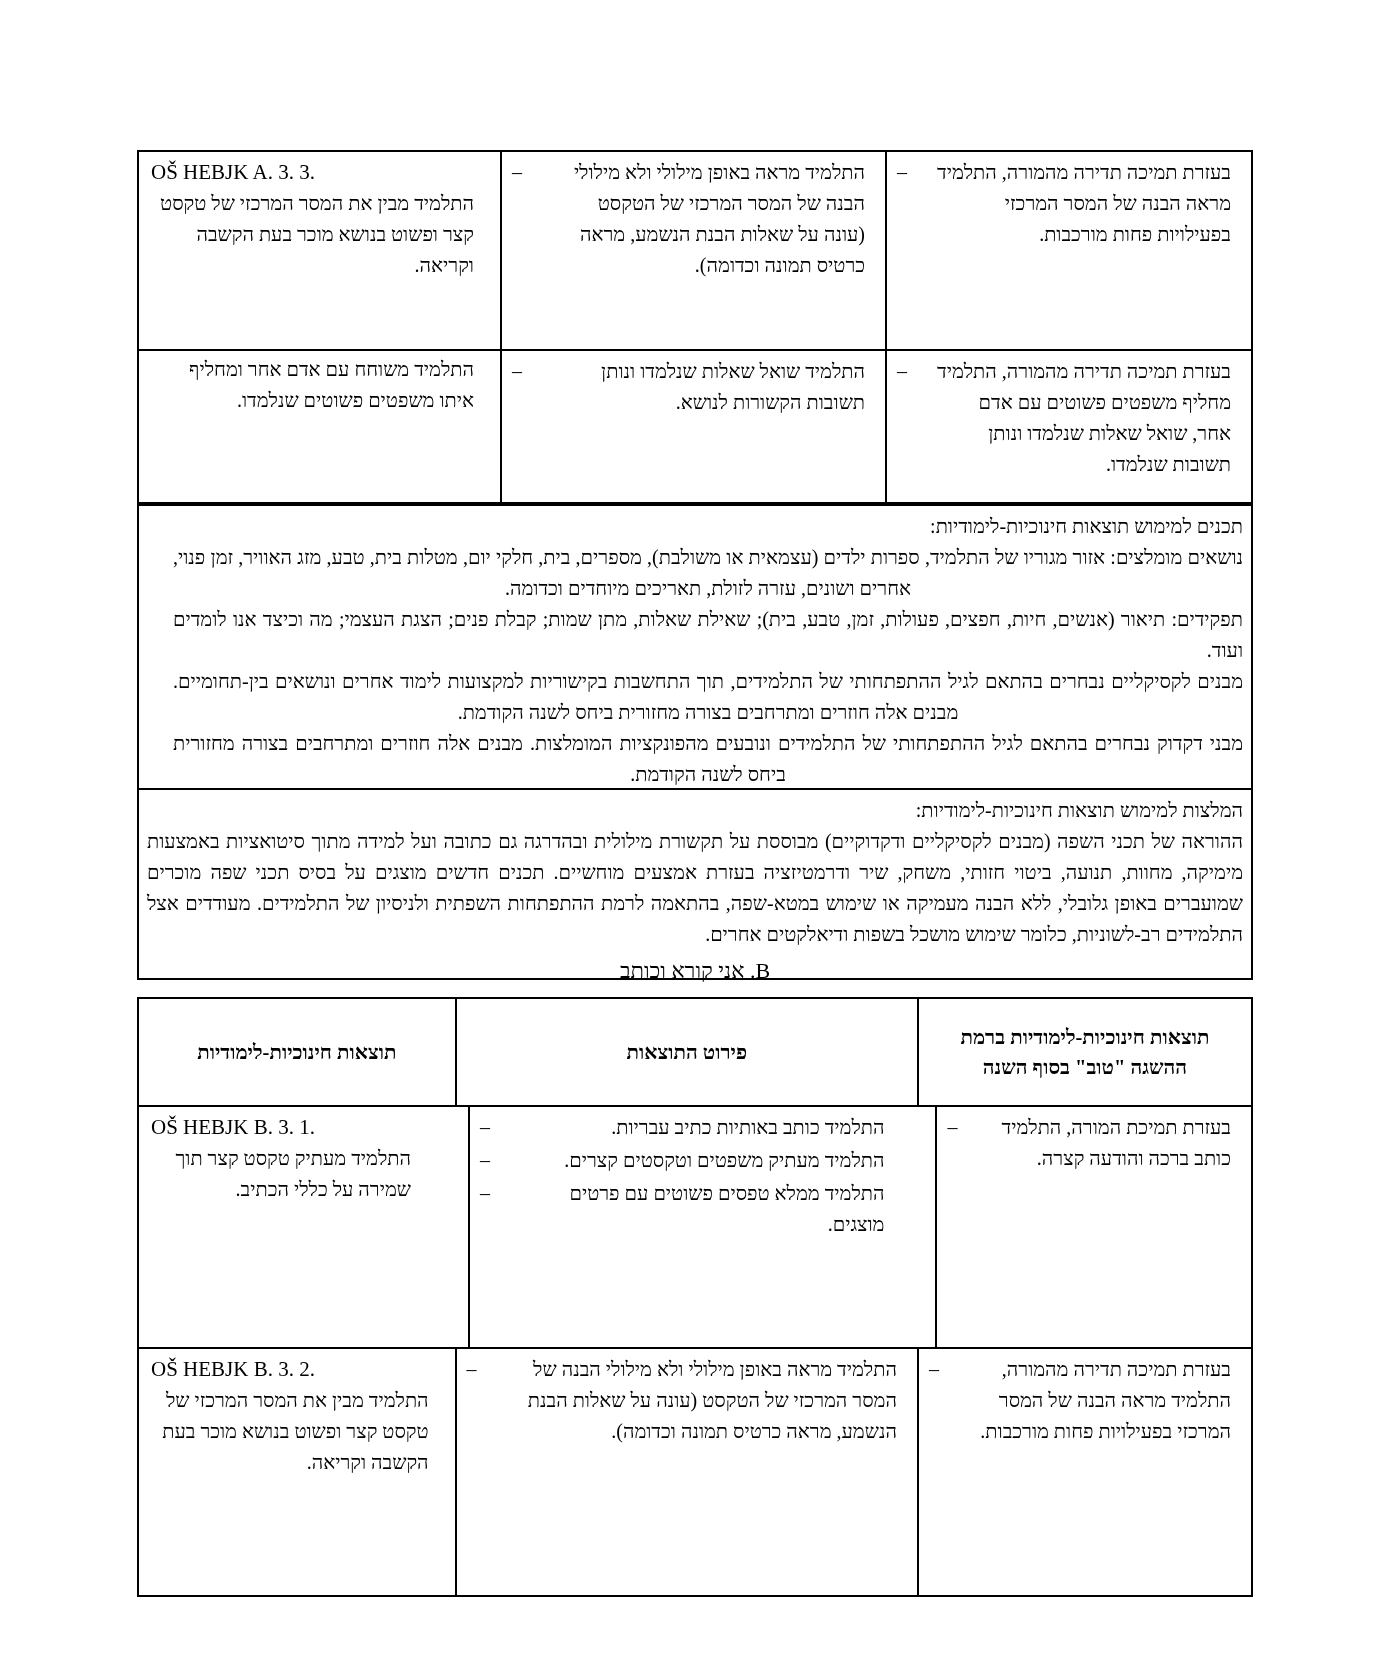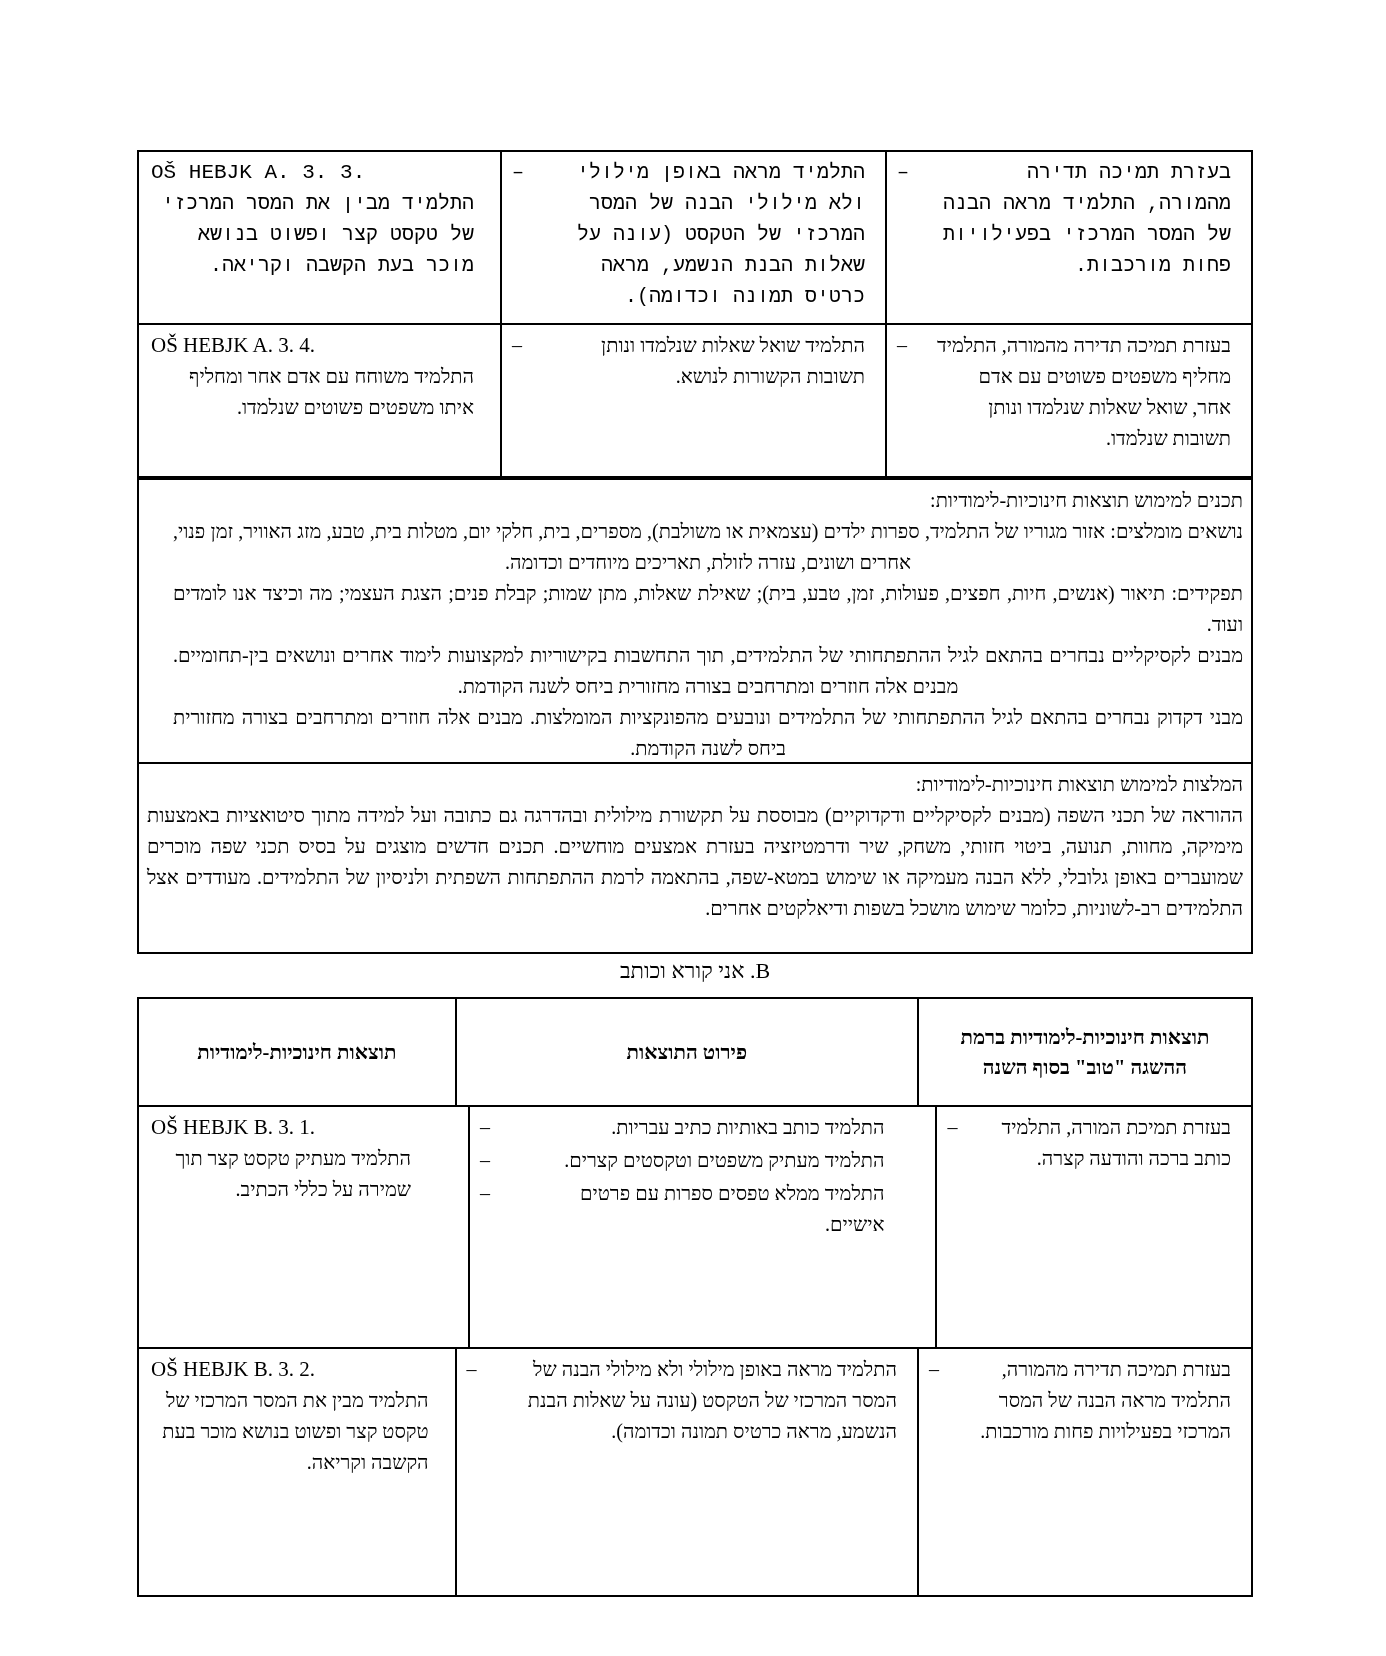--- a/index.html
+++ b/index.html
@@ -10,21 +10,21 @@
   }
   .tbl{position:absolute;left:137px;width:1116px;border:2px solid #000;box-sizing:border-box;background:#fff;}
   .row{display:flex;box-sizing:border-box;overflow:hidden;}
   .cell{box-sizing:border-box;overflow:hidden;padding-top:3px;}
   .b-left{border-left:2px solid #000;}
   .b-top{border-top:2px solid #000;}
   .b-top-thick{border-top:4px solid #000;}
 
   
   #table-a{top:150px;}
-  #ta-row1{height:171px;font-family:Liberation Mono, monospace;}
+  #ta-row1{height:197px;}
   #ta-row2{height:153px;}
   .ta-c1{width:361px;}
   .ta-c2{width:385px;}
   .ta-c3{width:366px;}
   #ta-contents{height:286px;padding-left:26px;}
   #ta-recs{height:190px;}
 
   
   #table-b{top:997px;}
   #tb-head{height:106px;}
@@ -98,21 +98,20 @@
     <div class="cell ta-c3 b-left">
       <div class="bullet">
         <span class="dash">–</span>
         <div class="btext">בעזרת תמיכה תדירה מהמורה, התלמיד מראה הבנה של המסר המרכזי בפעילויות פחות מורכבות.</div>
       </div>
     </div>
   </div>
 
   <div class="row b-top" id="ta-row2">
     <div class="cell ta-c1">
-      <div class="code">OŠ HEBJK A. 3. 4.</div>
       <div class="outcome">התלמיד משוחח עם אדם אחר ומחליף איתו משפטים פשוטים שנלמדו.</div>
     </div>
     <div class="cell ta-c2 b-left">
       <div class="bullet">
         <span class="dash">–</span>
         <div class="btext">התלמיד שואל שאלות שנלמדו ונותן תשובות הקשורות לנושא.</div>
       </div>
     </div>
     <div class="cell ta-c3 b-left">
       <div class="bullet">
@@ -156,21 +155,21 @@
       <div class="bullet">
         <span class="dash">–</span>
         <div class="btext">התלמיד כותב באותיות כתיב עבריות.</div>
       </div>
       <div class="bullet">
         <span class="dash">–</span>
         <div class="btext">התלמיד מעתיק משפטים וטקסטים קצרים.</div>
       </div>
       <div class="bullet">
         <span class="dash">–</span>
-        <div class="btext">התלמיד ממלא טפסים ספרות עם פרטים אישיים.</div>
+        <div class="btext">התלמיד ממלא טפסים פשוטים עם פרטים מוצגים.</div>
       </div>
     </div>
     <div class="cell tb-c3 b-left">
       <div class="bullet">
         <span class="dash">–</span>
         <div class="btext">בעזרת תמיכת המורה, התלמיד כותב ברכה והודעה קצרה.</div>
       </div>
     </div>
   </div>
 

